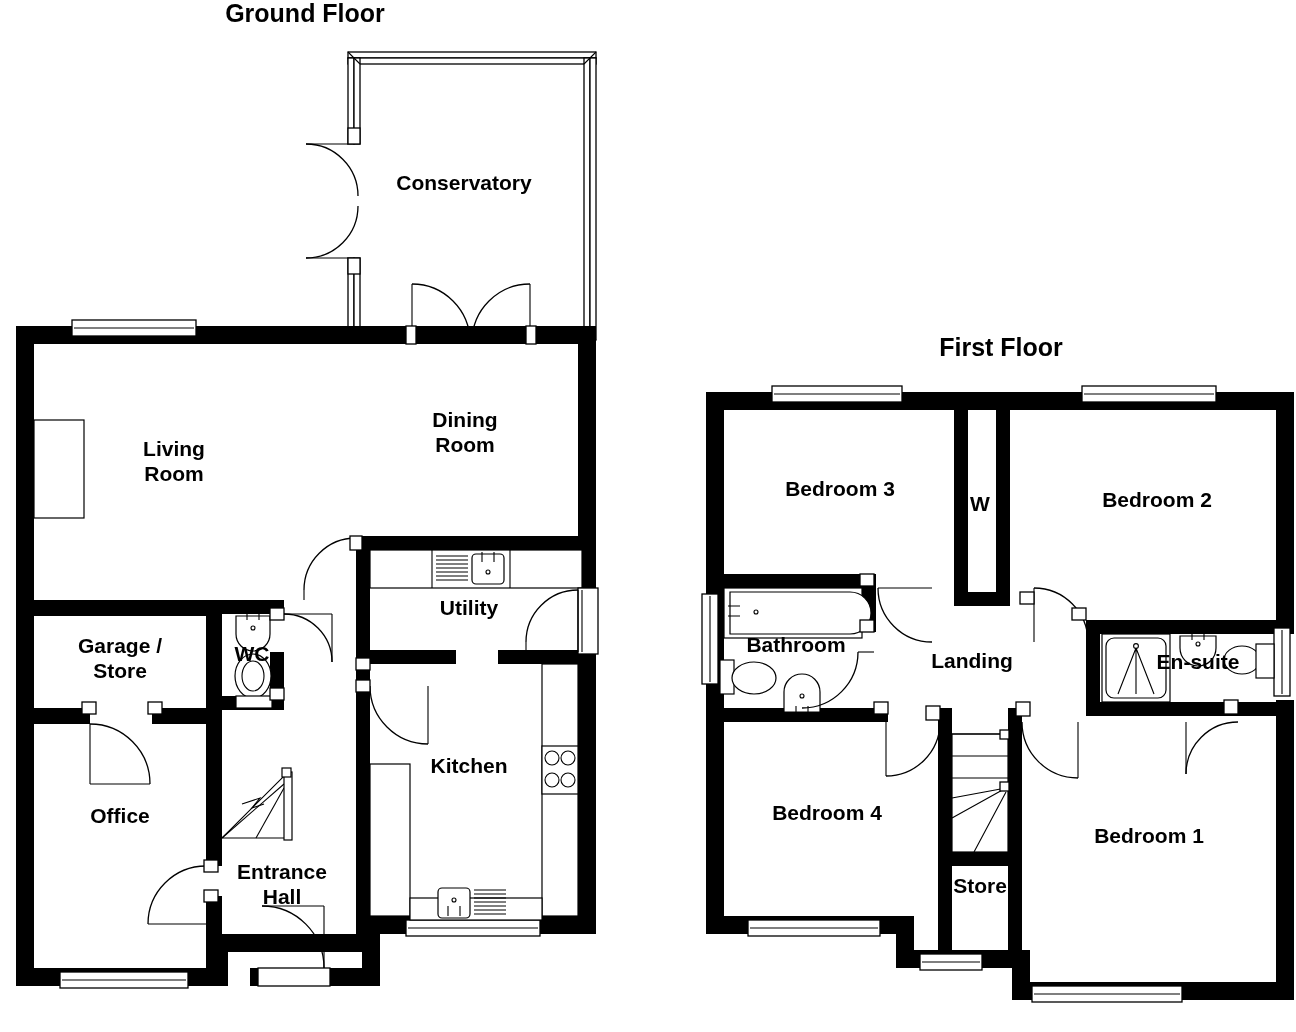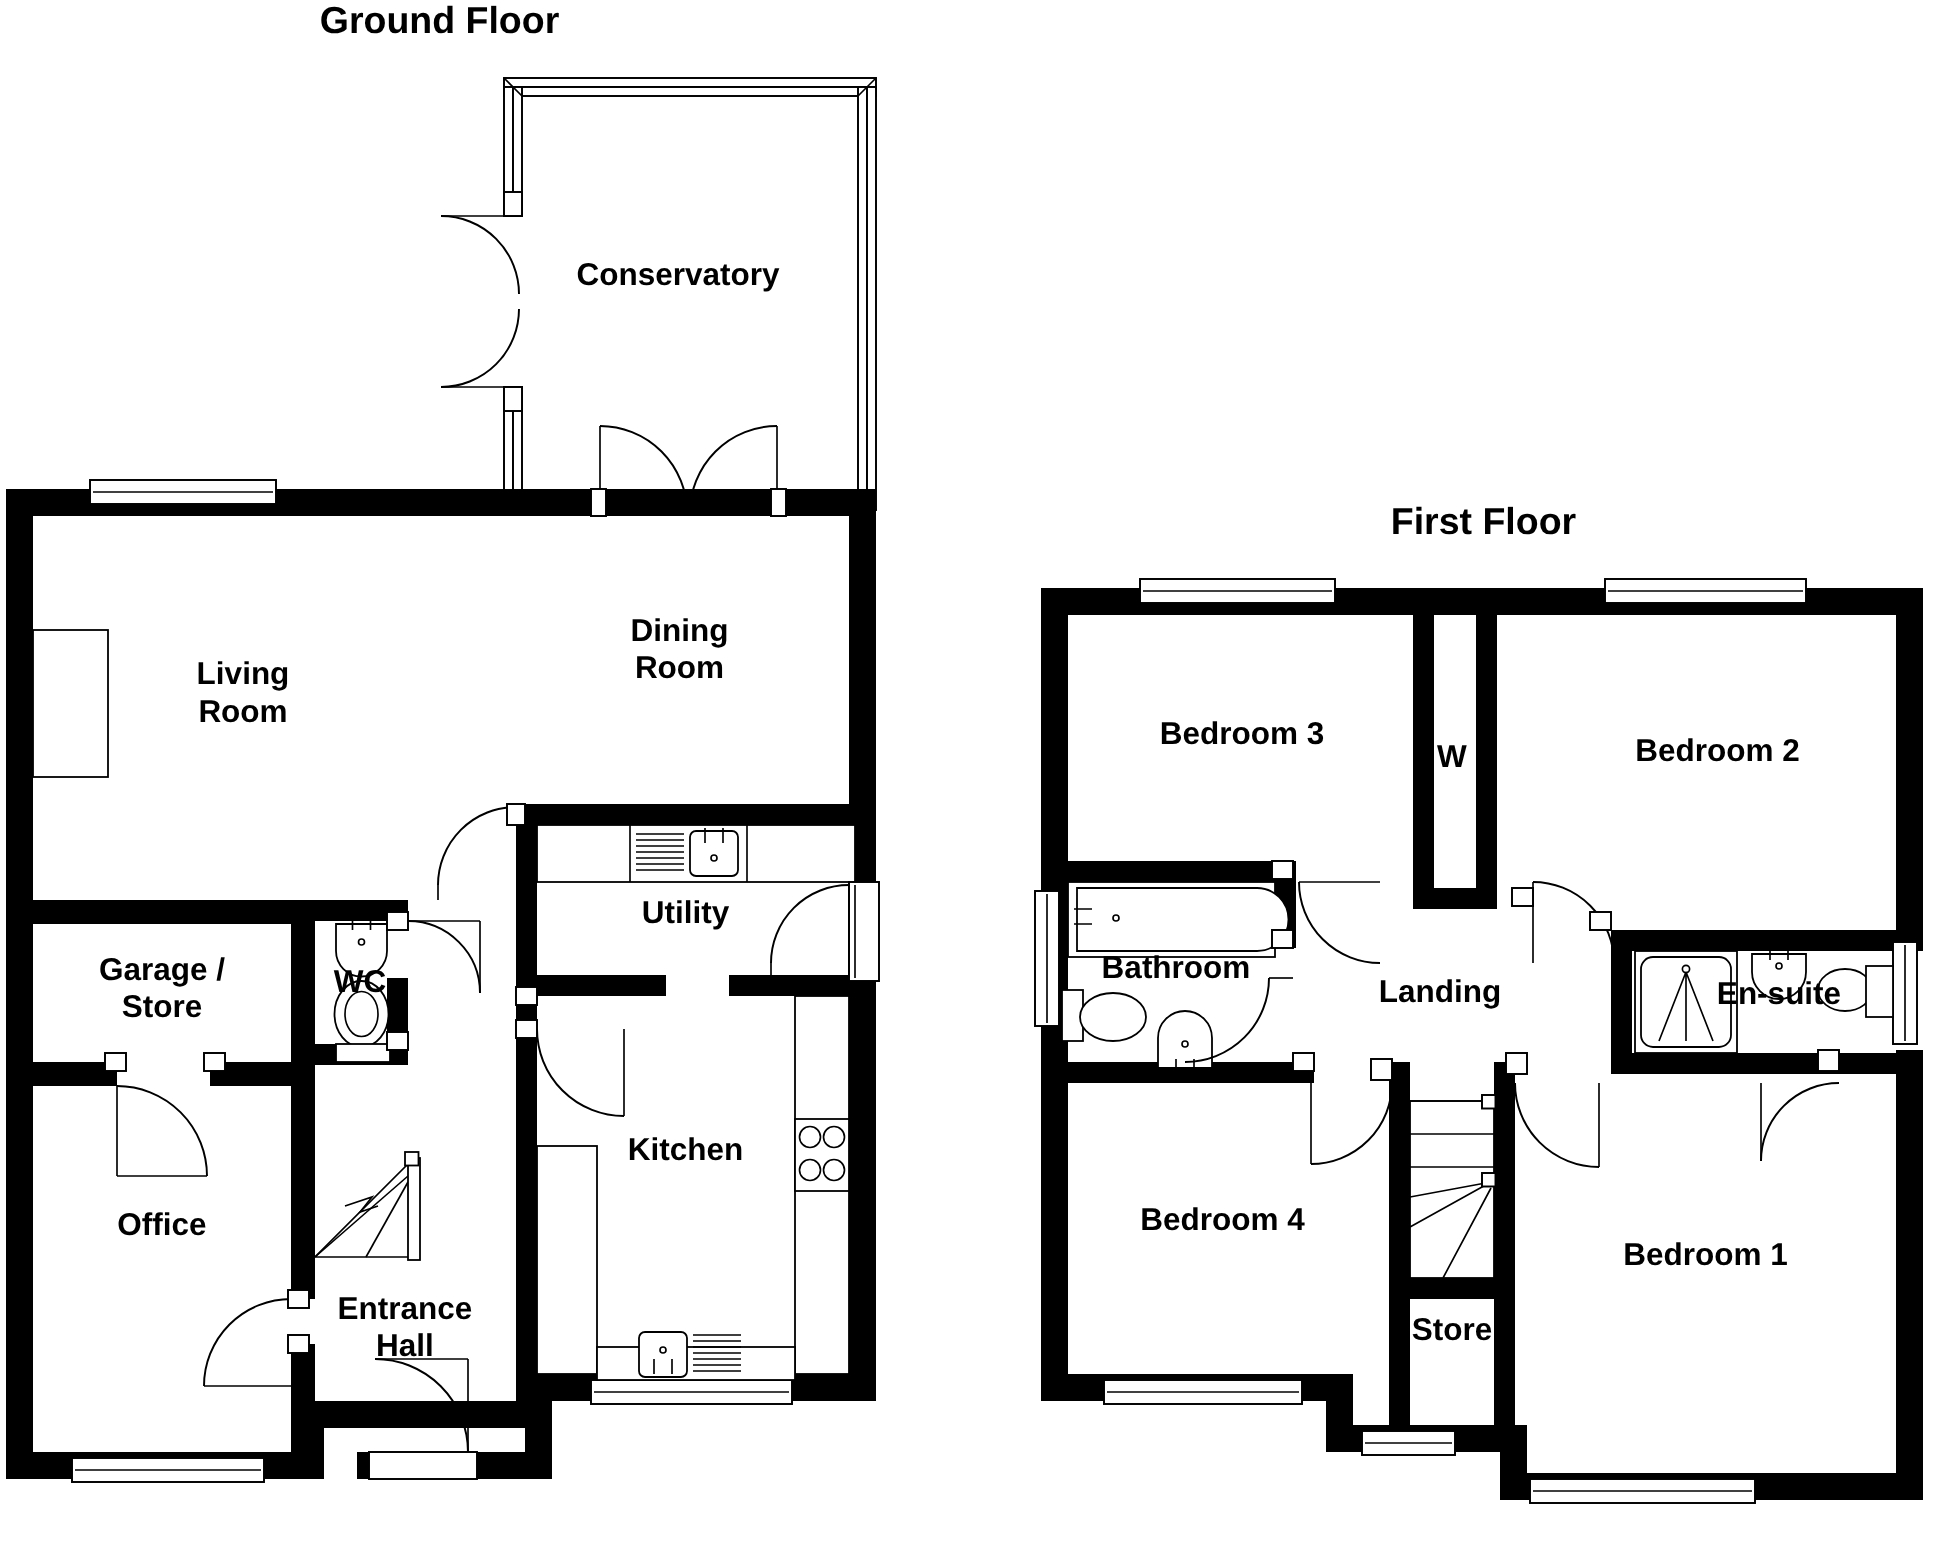--- a/index.html
+++ b/index.html
@@ -2,21 +2,21 @@
 <html><head>
 <meta charset="utf-8">
 <title>Floor Plan</title>
 <style>
   html,body{margin:0;padding:0;background:#ffffff;}
   body{
     width:1296px;height:1032px;
     font-family:"Liberation Sans", sans-serif;
     overflow:hidden;position:relative;
   }
-  #plan-root{position:relative;width:1048px;height:1032px;}
+  #plan-root{position:relative;width:1048px;height:1032px;margin-left:12px;}
   svg.floorplan{position:absolute;left:0;top:0;width:1296px;height:1032px;display:block;}
   .floor-title{
     font-family:"Liberation Sans", sans-serif;
     font-weight:bold;font-size:25px;fill:#000000;
     text-anchor:middle;
   }
   .room-label{
     font-family:"Liberation Sans", sans-serif;
     font-weight:bold;font-size:21px;fill:#000000;
     text-anchor:middle;

